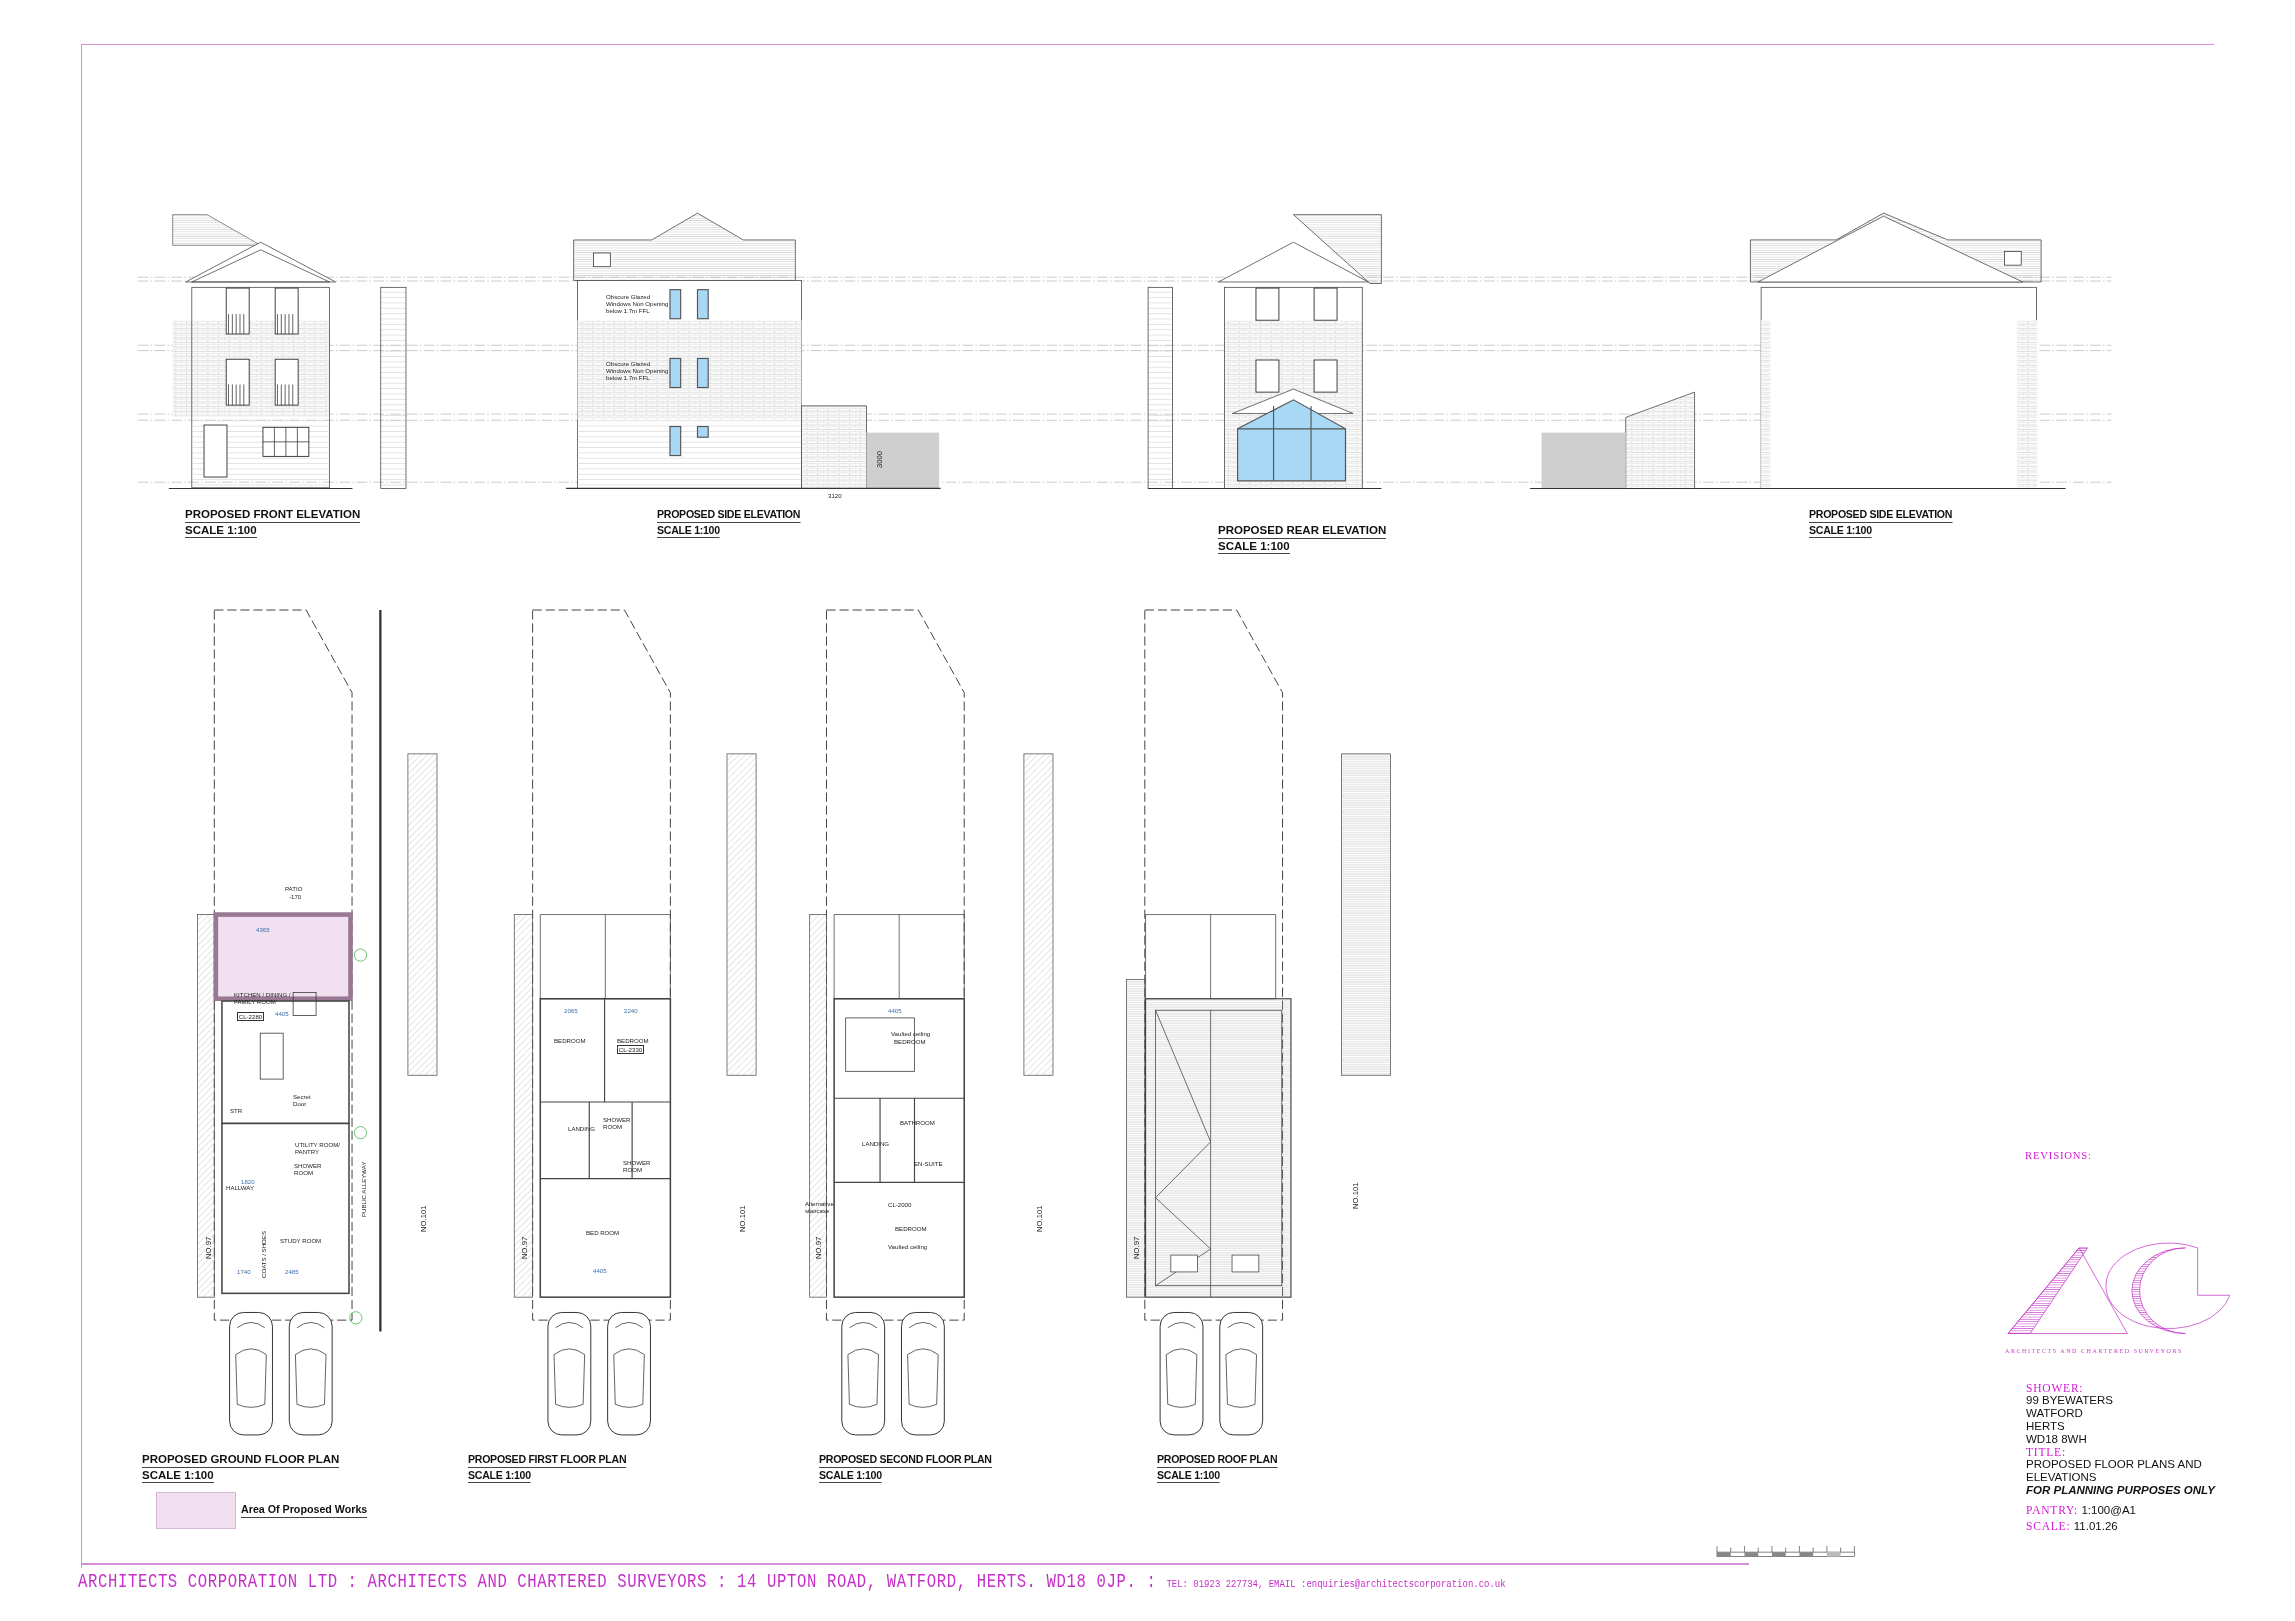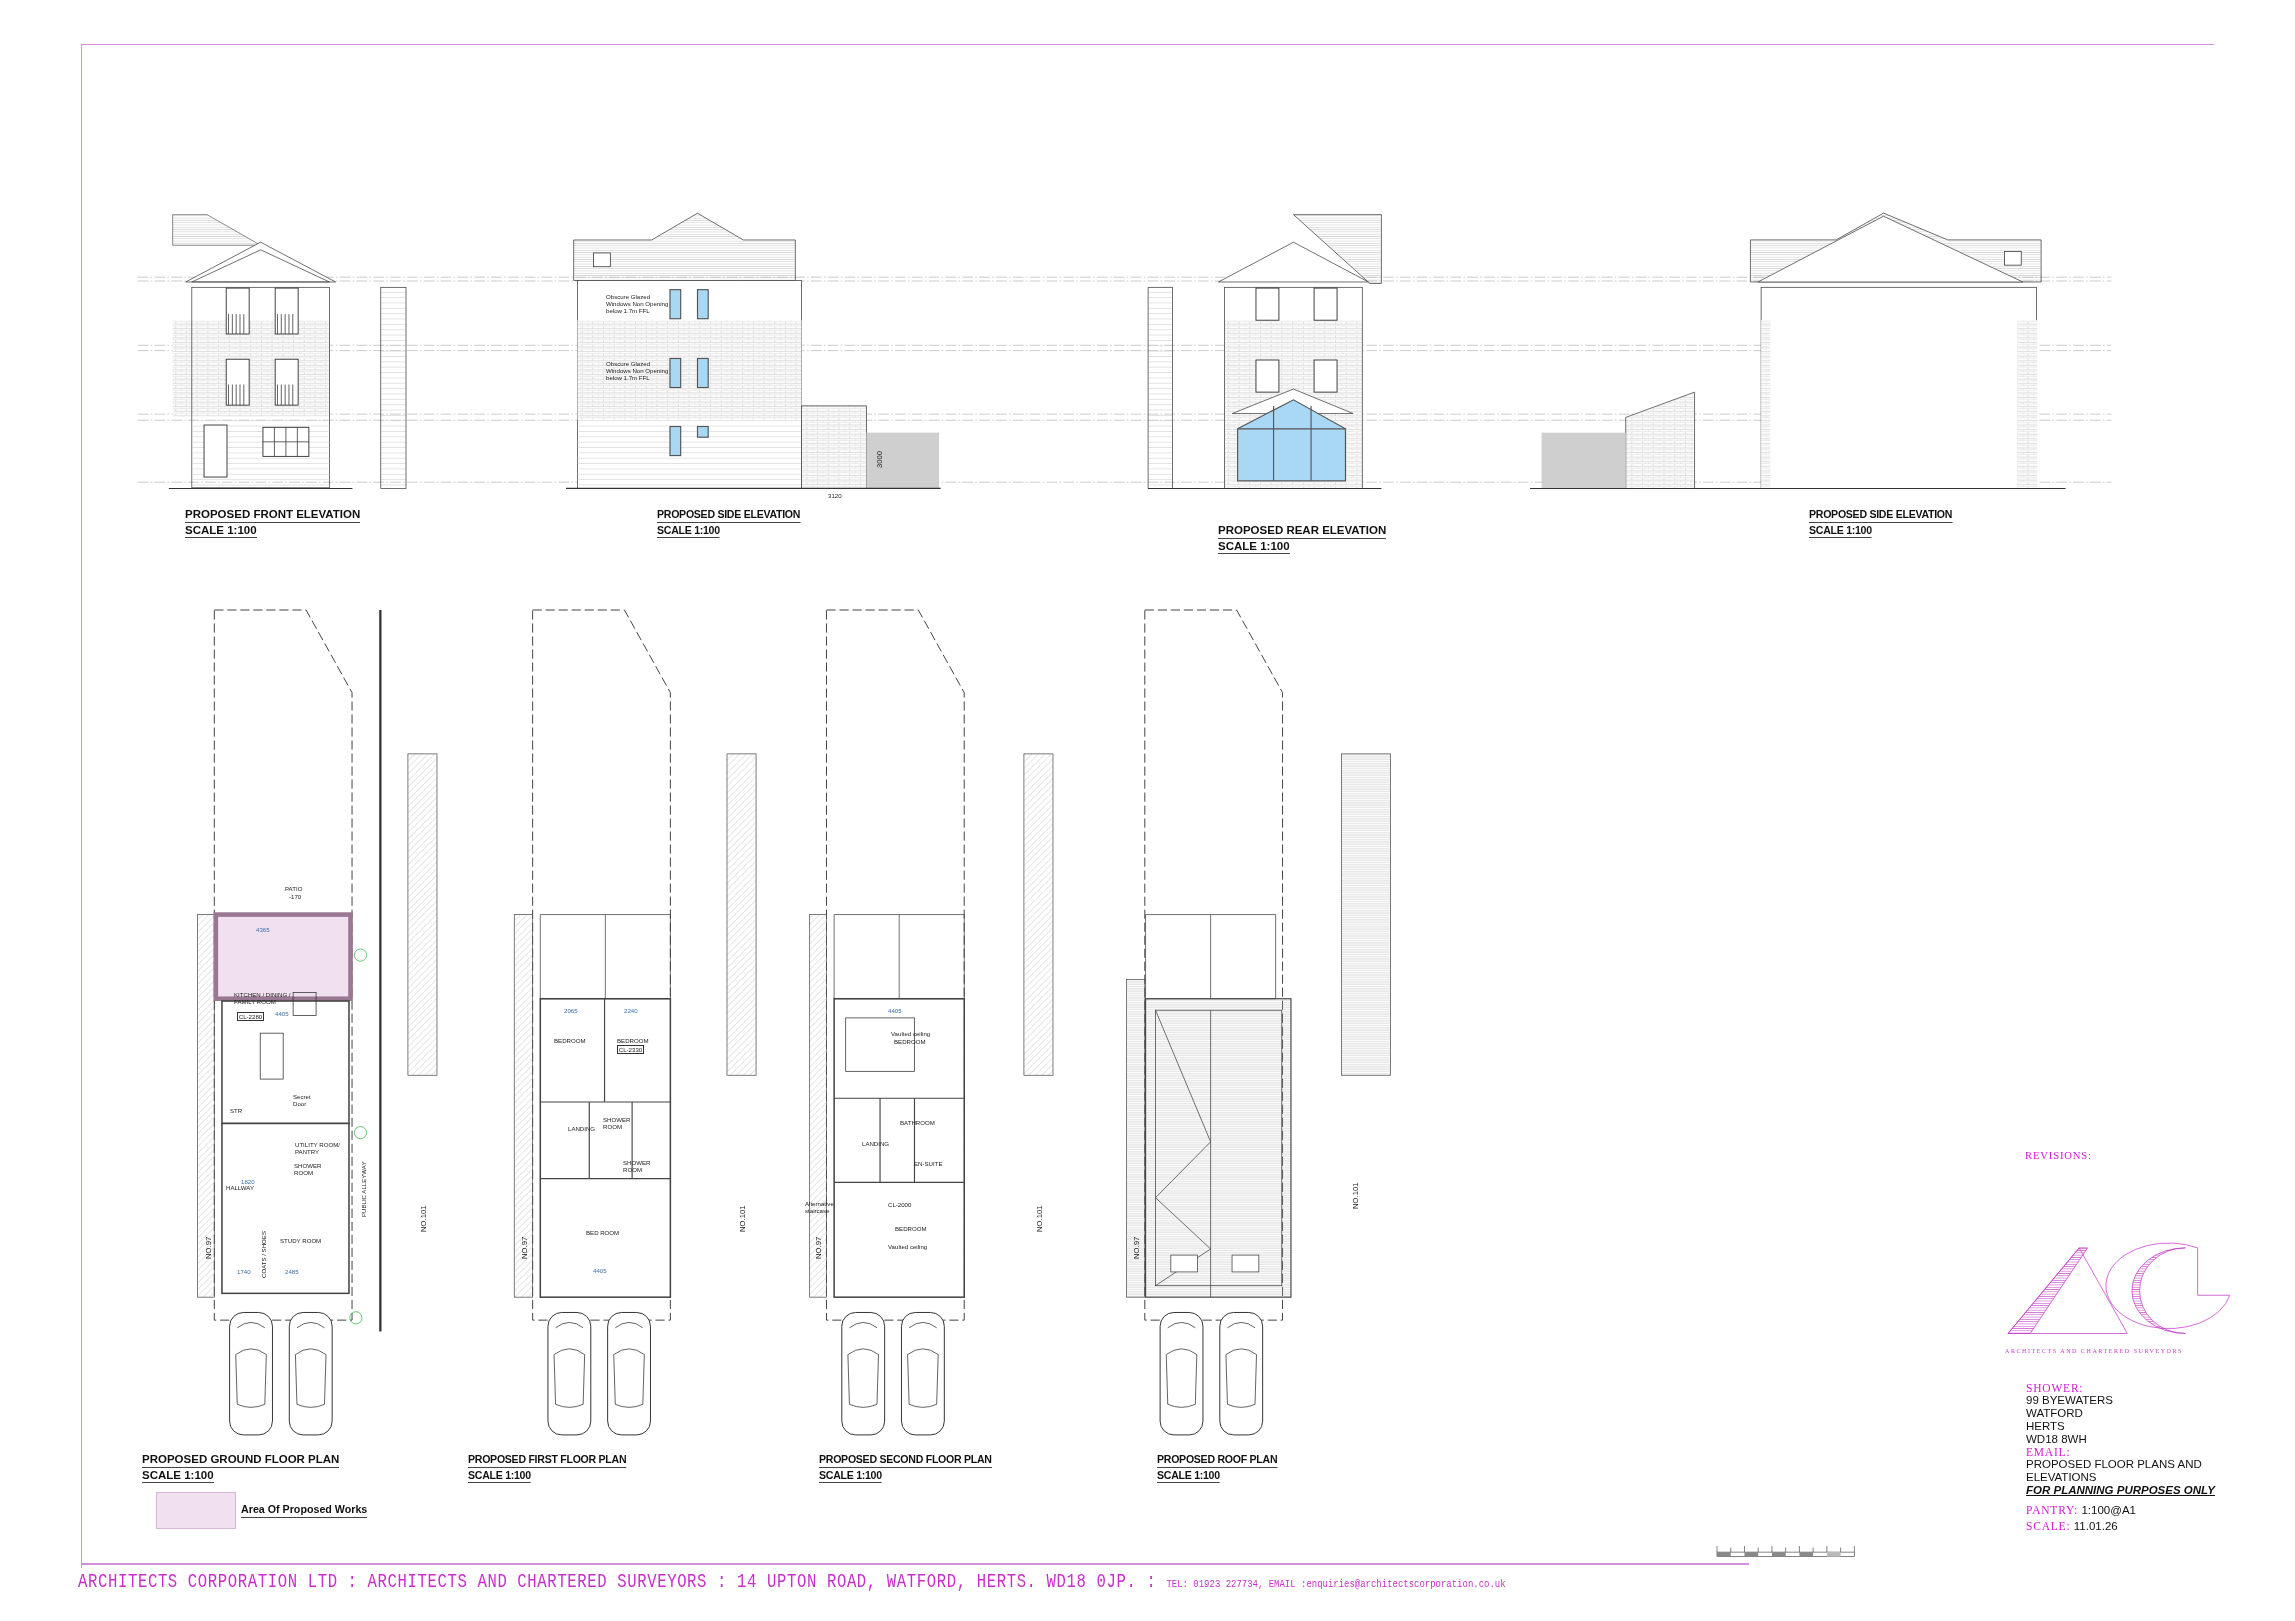--- a/index.html
+++ b/index.html
@@ -303,24 +303,24 @@
   <path d="M236 31A70 56 0 0 0 236 143A60 56 0 0 1 236 31Z" fill="url(#lh)" stroke="#c63cc9"></path>
 </svg>
 <div class="abs" style="left:2005px;top:1338px;font-family:'Liberation Serif',serif;font-size:6.1px;color:#c63cc9;letter-spacing:1.5px">ARCHITECTS AND CHARTERED SURVEYORS</div>
 
 <div class="abs" style="left:2026px;top:1372px">
   <div class="tb-label">SHOWER:</div>
   <div class="tb-text">99 BYEWATERS</div>
   <div class="tb-text">WATFORD</div>
   <div class="tb-text">HERTS</div>
   <div class="tb-text">WD18 8WH</div>
-  <div class="tb-label">EMAIL:</div>
+  <div class="tb-label">TITLE:</div>
   <div class="tb-text">PROPOSED FLOOR PLANS AND</div>
   <div class="tb-text">ELEVATIONS</div>
-  <div class="tb-text" style="font-weight:bold;font-style:italic;text-decoration:underline">FOR PLANNING PURPOSES ONLY</div>
+  <div class="tb-text" style="font-weight:bold;font-style:italic;">FOR PLANNING PURPOSES ONLY</div>
   <div style="margin-top:6.1px;white-space:nowrap">
     <span class="tb-label">PANTRY:</span>
     <span class="tb-text">1:100@A1</span>
   </div>
   <div style="margin-top:2.3px;white-space:nowrap">
     <span class="tb-label">SCALE:</span>
     <span class="tb-text">11.01.26</span>
   </div>
 </div>
 

